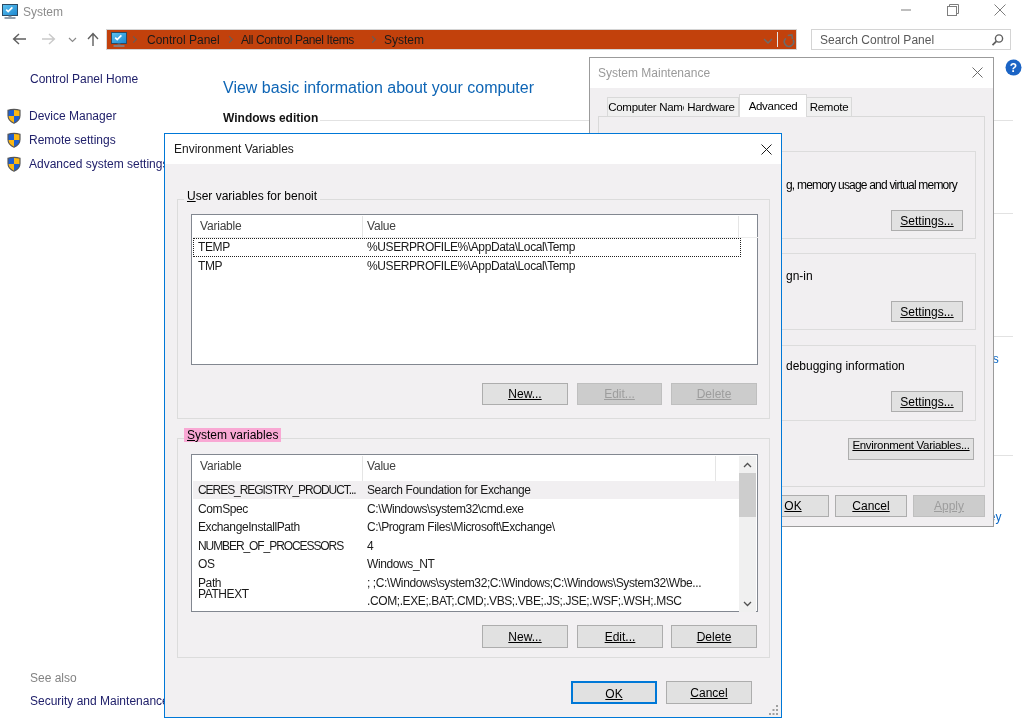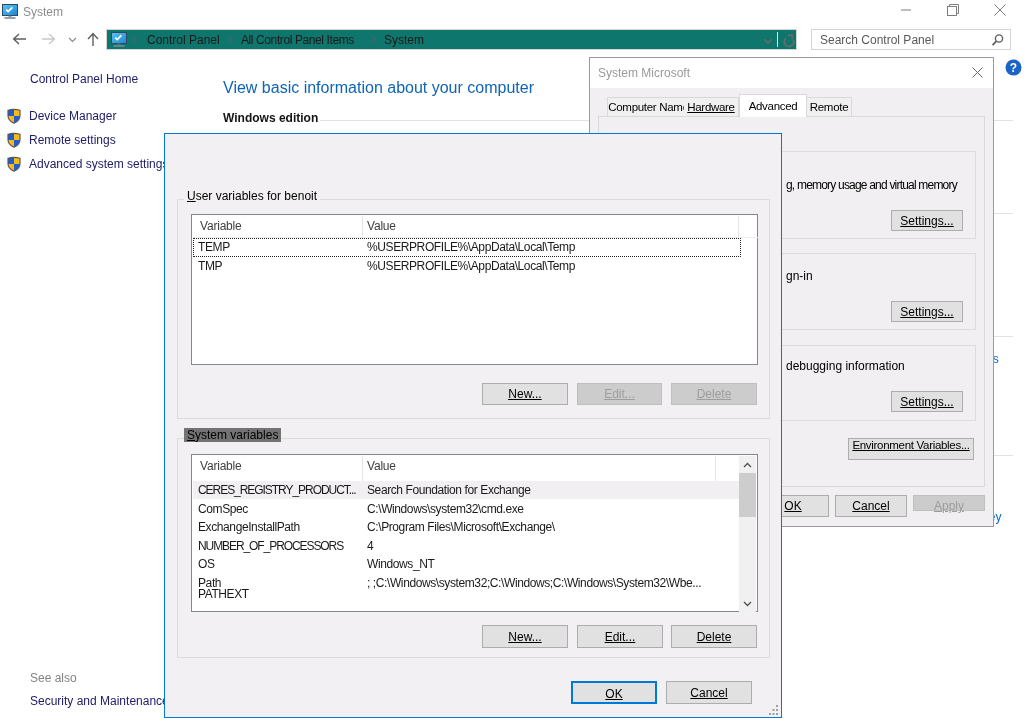--- a/index.html
+++ b/index.html
@@ -3,21 +3,21 @@
 <meta charset="utf-8">
 <style>
 * { margin:0; padding:0; box-sizing:border-box; }
 html,body { width:1024px; height:728px; overflow:hidden; background:#fff;
   font-family:"Liberation Sans", sans-serif; font-size:12px; color:#000; }
 .abs { position:absolute; }
 
 #titlebar { position:absolute; left:0; top:0; width:1024px; height:29px; background:#fff; }
 #titletext { position:absolute; left:23px; top:5px; color:#8c8c8c; font-size:12px; }
 
-#addressbar { position:absolute; left:106px; top:29px; width:691px; height:21px; border:1px solid #d4d4d4; background:#0f766e; }
+#addressbar { position:absolute; left:106px; top:29px; width:691px; height:21px; border:1px solid #d4d4d4; background:#c2410c; }
 #searchbox { position:absolute; left:811px; top:29px; width:200px; height:21px; border:1px solid #d4d4d4; background:#fff; }
 .crumb { position:absolute; top:3px; color:#1a1a1a; font-size:12px; }
 .chev { position:absolute; top:7px; width:5px; height:5px; border-top:1px solid #5f5f5f; border-right:1px solid #5f5f5f; transform:rotate(45deg); }
 
 .navlink { position:absolute; color:#21216b; font-size:12px; }
 .gline { position:absolute; height:1px; background:#e2e2e2; }
 .rlink { position:absolute; color:#0866c6; font-size:12px; }
 
 #spdlg { position:absolute; left:589px; top:57px; width:405px; height:470px;
   background:#f1eff1; border:1px solid #9b9b9b; }
@@ -155,93 +155,100 @@
 <div class="rlink" style="left:912px;top:352px">Change settings</div>
 <div class="rlink" style="left:894px;top:510px">Change product key</div>
 
 <svg class="abs" style="left:1005px;top:59px" width="17" height="17" viewBox="0 0 17 17">
   <circle cx="8.5" cy="8.5" r="8" fill="#1b64c5"></circle>
   <text x="8.5" y="12.6" font-size="12" font-weight="bold" fill="#fff" text-anchor="middle" font-family="Liberation Sans">?</text>
 </svg>
 
 <div id="spdlg">
   <div class="dtitle" style="height:30px">
-    <div style="position:absolute;left:8px;top:8px;color:#9a9a9a;font-size:12px">System Microsoft</div>
+    <div style="position:absolute;left:8px;top:8px;color:#9a9a9a;font-size:12px">System Maintenance</div>
     <svg class="abs" style="left:382px;top:9px" width="11" height="11" viewBox="0 0 11 11">
       <path d="M0.5 0.5 L10.5 10.5 M10.5 0.5 L0.5 10.5" stroke="#6b6b6b" fill="none"></path>
     </svg>
   </div>
 
   <div class="tab" style="left:17px;top:39px;width:83px;height:20px;">Computer Name</div>
-  <div class="tab" style="left:94px;top:39px;width:55px;height:20px;border-left:none;text-decoration:underline;">Hardware</div>
+  <div class="tab" style="left:94px;top:39px;width:55px;height:20px;border-left:none;">Hardware</div>
   <div class="tab" style="left:149px;top:36px;width:68px;height:23px;border-bottom:none;background:#fff;padding-top:5px;z-index:2;">Advanced</div>
   <div class="tab" style="left:217px;top:39px;width:45px;height:20px;border-left:none;">Remote</div>
 
   <div style="position:absolute;left:8px;top:58px;width:387px;height:371px;border:1px solid #d9d9d9"></div>
 
   <div class="groupbox" style="left:16px;top:93px;width:370px;height:88px"></div>
   <div style="position:absolute;left:196px;top:120px;white-space:nowrap;letter-spacing:-0.8px">g, memory usage and virtual memory</div>
   <div class="btn" style="left:301px;top:152px;width:72px;height:21px;padding-top:3px">Settings...</div>
 
   <div class="groupbox" style="left:16px;top:195px;width:370px;height:77px"></div>
   <div style="position:absolute;left:196px;top:211px;white-space:nowrap">gn-in</div>
   <div class="btn" style="left:301px;top:243px;width:72px;height:21px;padding-top:3px">Settings...</div>
 
   <div class="groupbox" style="left:16px;top:287px;width:370px;height:76px"></div>
   <div style="position:absolute;left:196px;top:301px;white-space:nowrap">debugging information</div>
   <div class="btn" style="left:301px;top:333px;width:72px;height:21px;padding-top:3px">Settings...</div>
   <div class="btn" style="left:258px;top:380px;width:126px;height:22px;font-size:11.5px;letter-spacing:-0.3px;white-space:nowrap">Environment Variables...</div>
 
   <div class="btn" style="left:167px;top:437px;width:72px;height:22px;padding-top:3px">OK</div>
   <div class="btn" style="left:245px;top:437px;width:72px;height:22px;padding-top:3px">Cancel</div>
-  <div class="btn dis" style="left:323px;top:437px;width:72px;height:16px;padding-top:3px">Apply</div>
+  <div class="btn dis" style="left:323px;top:437px;width:72px;height:22px;padding-top:3px">Apply</div>
 </div>
 
 <div id="evdlg">
+  <div class="dtitle" style="height:30px">
+    <div style="position:absolute;left:9px;top:8px;color:#1a1a1a;font-size:12px">Environment Variables</div>
+    <svg class="abs" style="left:596px;top:10px" width="11" height="11" viewBox="0 0 11 11">
+      <path d="M0.5 0.5 L10.5 10.5 M10.5 0.5 L0.5 10.5" stroke="#1a1a1a" fill="none"></path>
+    </svg>
+  </div>
 
   <div class="groupbox" style="left:12px;top:65px;width:593px;height:220px;background:#f2f0f2"></div>
   <div style="position:absolute;left:19px;top:55px;background:#f2f0f2;padding:0 3px"><u>U</u>ser variables for benoit</div>
   <div class="lview" style="left:26px;top:80px;width:567px;height:151px">
     <div style="position:absolute;left:170px;top:1px;width:1px;height:21px;background:#e5e5e5"></div>
     <div style="position:absolute;left:546px;top:1px;width:1px;height:21px;background:#e5e5e5"></div>
     <div style="position:absolute;left:1px;top:22px;width:565px;height:1px;background:#ededed"></div>
     <div class="lvh" style="left:8px;top:4px">Variable</div>
     <div class="lvh" style="left:175px;top:4px">Value</div>
     <div style="position:absolute;left:1px;top:23px;width:548px;height:19px;border:1px dotted #212121"></div>
     <div class="lvtext" style="left:6px;top:25px">TEMP</div>
     <div class="lvtext" style="left:175px;top:25px">%USERPROFILE%\AppData\Local\Temp</div>
     <div class="lvtext" style="left:6px;top:44px">TMP</div>
     <div class="lvtext" style="left:175px;top:44px">%USERPROFILE%\AppData\Local\Temp</div>
   </div>
   <div class="btn" style="left:317px;top:249px;width:86px;height:22px;padding-top:3px"><u>N</u>ew...</div>
   <div class="btn dis" style="left:412px;top:249px;width:85px;height:22px;padding-top:3px"><u>E</u>dit...</div>
   <div class="btn dis" style="left:506px;top:249px;width:86px;height:22px;padding-top:3px"><u>D</u>elete</div>
 
   <div class="groupbox" style="left:12px;top:304px;width:593px;height:220px;background:#f2f0f2"></div>
-  <div style="position:absolute;left:19px;top:294px;background:#737373;padding:0 3px"><u>S</u>ystem variables</div>
+  <div style="position:absolute;left:19px;top:294px;background:#f9a8d4;padding:0 3px"><u>S</u>ystem variables</div>
   <div class="lview" style="left:26px;top:320px;width:567px;height:158px">
     <div style="position:absolute;left:170px;top:1px;width:1px;height:25px;background:#e5e5e5"></div>
     <div style="position:absolute;left:523px;top:1px;width:1px;height:25px;background:#e5e5e5"></div>
     <div style="position:absolute;left:1px;top:26px;width:547px;height:1px;background:#f5f4f5"></div>
     <div class="lvh" style="left:8px;top:4px">Variable</div>
     <div class="lvh" style="left:175px;top:4px">Value</div>
     <div style="position:absolute;left:1px;top:26px;width:547px;height:18px;background:#f1eff1"></div>
     <div class="lvtext" style="left:6px;top:28px;letter-spacing:-1.05px">CERES_REGISTRY_PRODUCT...</div>
     <div class="lvtext" style="left:175px;top:28px">Search Foundation for Exchange</div>
     <div class="lvtext" style="left:6px;top:47px">ComSpec</div>
     <div class="lvtext" style="left:175px;top:47px">C:\Windows\system32\cmd.exe</div>
     <div class="lvtext" style="left:6px;top:65px">ExchangeInstallPath</div>
     <div class="lvtext" style="left:175px;top:65px">C:\Program Files\Microsoft\Exchange\</div>
     <div class="lvtext" style="left:6px;top:84px;letter-spacing:-1.08px">NUMBER_OF_PROCESSORS</div>
     <div class="lvtext" style="left:175px;top:84px">4</div>
     <div class="lvtext" style="left:6px;top:102px">OS</div>
     <div class="lvtext" style="left:175px;top:102px">Windows_NT</div>
     <div class="lvtext" style="left:6px;top:121px">Path</div>
     <div class="lvtext" style="left:175px;top:121px">; ;C:\Windows\system32;C:\Windows;C:\Windows\System32\Wbe...</div>
     <div class="lvtext" style="left:6px;top:132px">PATHEXT</div>
+    <div class="lvtext" style="left:175px;top:139px">.COM;.EXE;.BAT;.CMD;.VBS;.VBE;.JS;.JSE;.WSF;.WSH;.MSC</div>
 
     <div style="position:absolute;right:1px;top:1px;width:17px;height:156px;background:#f0f0f0">
       <svg class="abs" style="left:4px;top:6px" width="9" height="6" viewBox="0 0 9 6">
           <path d="M1 5 L4.5 1.5 L8 5" stroke="#505050" stroke-width="1.3" fill="none"></path>
         </svg>
       <div style="position:absolute;left:0;top:17px;width:17px;height:44px;background:#cdcdcd"></div>
       <svg class="abs" style="left:4px;top:145px" width="9" height="6" viewBox="0 0 9 6">
           <path d="M1 1 L4.5 4.5 L8 1" stroke="#505050" stroke-width="1.3" fill="none"></path>
         </svg>
     </div>

